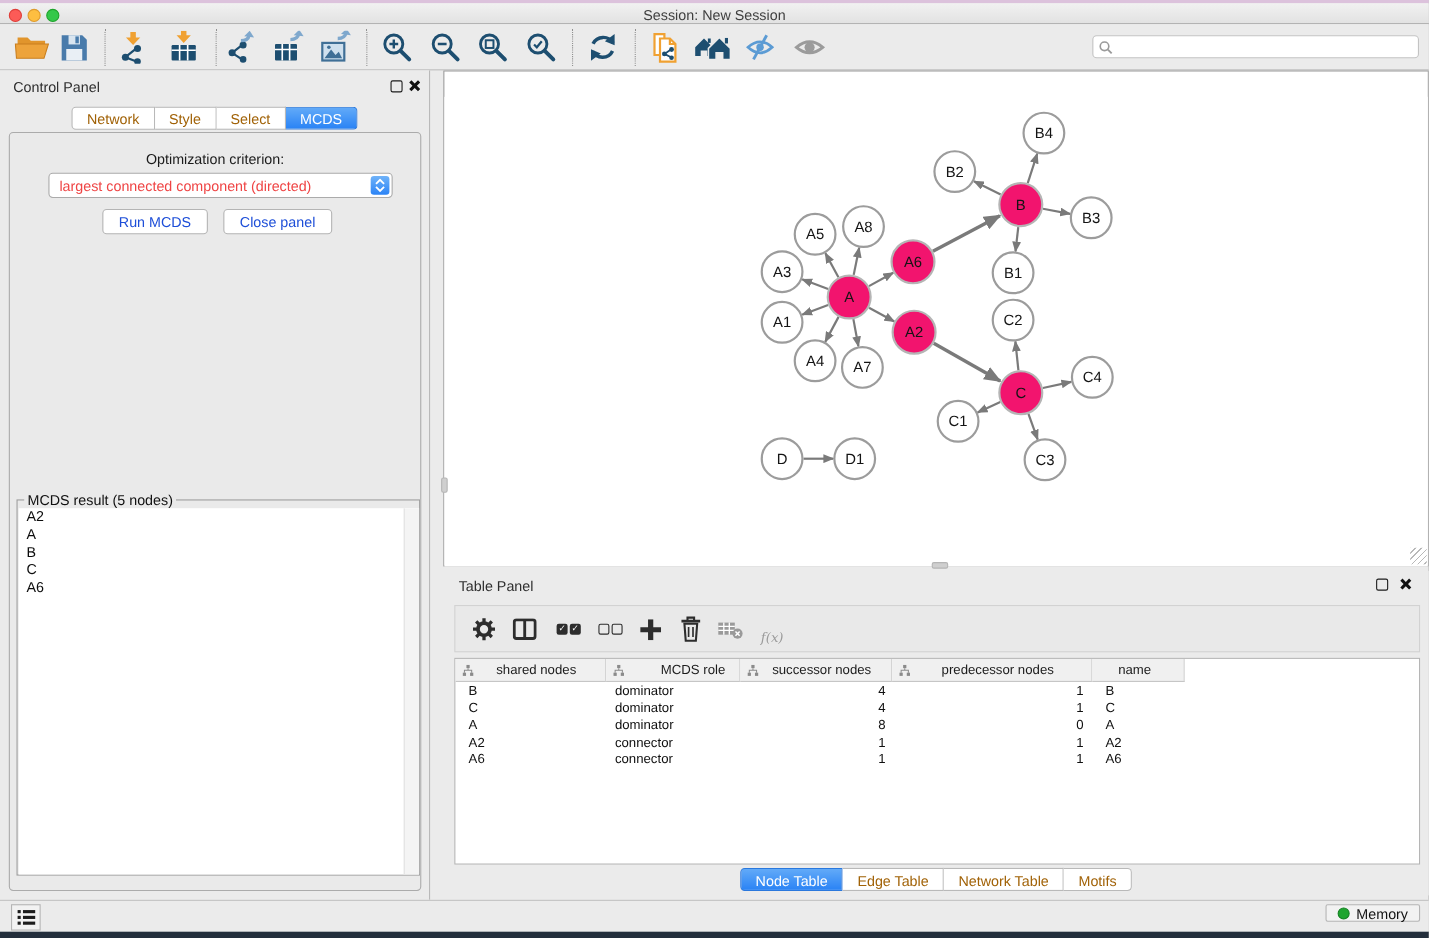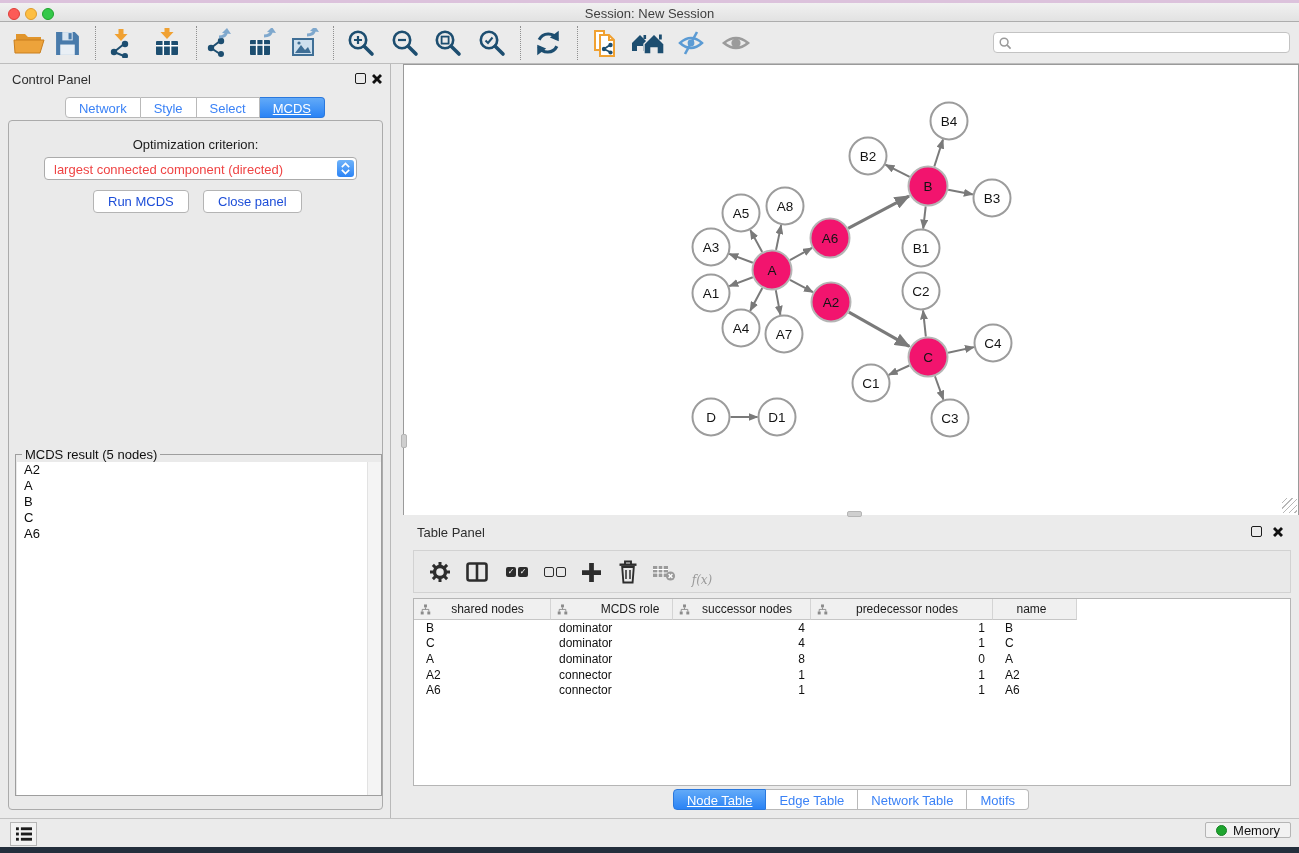--- a/index.html
+++ b/index.html
@@ -26,24 +26,24 @@
   .searchbox svg { position:absolute; left:5px; top:4px; }
   .searchbox input { position:absolute; left:22px; top:1px; width:268px; height:17px; border:none; outline:none; font-size:12px; background:transparent; }
   
   .control-panel { position:absolute; left:0; top:64px; width:391px; height:754px; background:#ebebeb; border-right:1px solid #b9b9b9; }
   .panel-head { position:absolute; left:0; top:0; width:100%; height:30px; }
   .panel-head .ptitle { position:absolute; left:12px; top:8px; font-size:13px; color:#2e2e2e; }
   .float-ic { position:absolute; width:11px; height:11px; border:1.5px solid #1c1c1c; border-radius:2px; top:9px; }
   .close-ic { position:absolute; top:7px; width:12px; height:12px; }
   .cp-tabs { position:absolute; left:0; top:33px; width:100%; display:flex; justify-content:center; }
   .cp-tab, .bt-tab { height:21px; line-height:21px; padding:0 13px; font-size:13px; background:#fff;
-    border:1px solid #b9b9b9; border-left:none; color:#3b82f6; cursor:default; }
+    border:1px solid #b9b9b9; border-left:none; color:#a16207; cursor:default; }
   .cp-tab:first-child, .bt-tab:first-child { border-left:1px solid #b9b9b9; border-radius:4px 0 0 4px; }
   .cp-tab:last-child, .bt-tab:last-child { border-radius:0 4px 4px 0; }
-  .cp-tab.sel, .bt-tab.sel { background:linear-gradient(#62aaf8,#2a83f5); color:#fff; border-color:#2a78dd;text-decoration:underline; }
+  .cp-tab.sel, .bt-tab.sel { background:linear-gradient(#62aaf8,#2a83f5); color:#fff; border-color:#2a78dd; }
   .cp-content { position:absolute; left:8px; top:56px; width:375px; height:690px; border:1px solid #ababab; border-radius:4px; background:#eaeaea; }
   .opt-label { position:absolute; left:0; width:100%; top:16px; text-align:center; font-size:13px; color:#1b1b1b; }
   .dropdown { position:absolute; left:35px; top:36px; width:313px; height:23px; background:#fff; border:1px solid #ababab; border-radius:4px; }
   .dropdown .dd-text { position:absolute; left:9px; top:4px; font-size:13px; color:#ef4444; white-space:nowrap; }
   .dd-stepper { position:absolute; right:2px; top:2px; width:17px; height:17px; border-radius:3px;
     background:linear-gradient(#6fb3f9,#2c84f6); display:flex; flex-direction:column; align-items:center; justify-content:center; }
   .btn { position:absolute; top:69px; height:23px; background:#fff; border:1px solid #b4b4b4; border-radius:4px;
     font-size:13px; color:#1d4ed8; text-align:center; line-height:21px; padding:0 14px; }
   .groupbox { position:absolute; left:6px; top:333px; width:367px; height:342px; border:1px solid #9e9e9e; background:#eaeaea; }
   .groupbox .legend { position:absolute; left:6px; top:-8px; background:#eaeaea; padding:0 3px; font-size:13px; color:#101010; }

